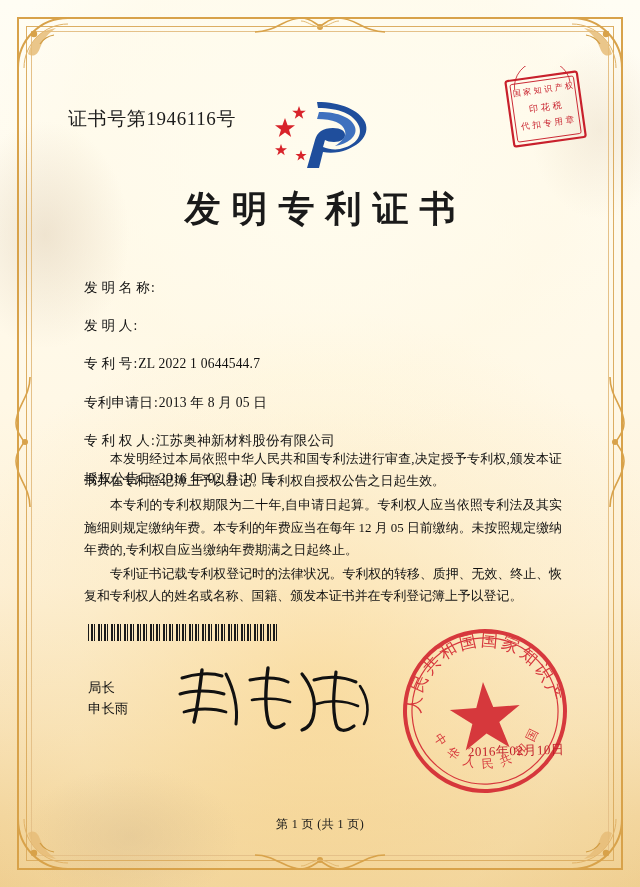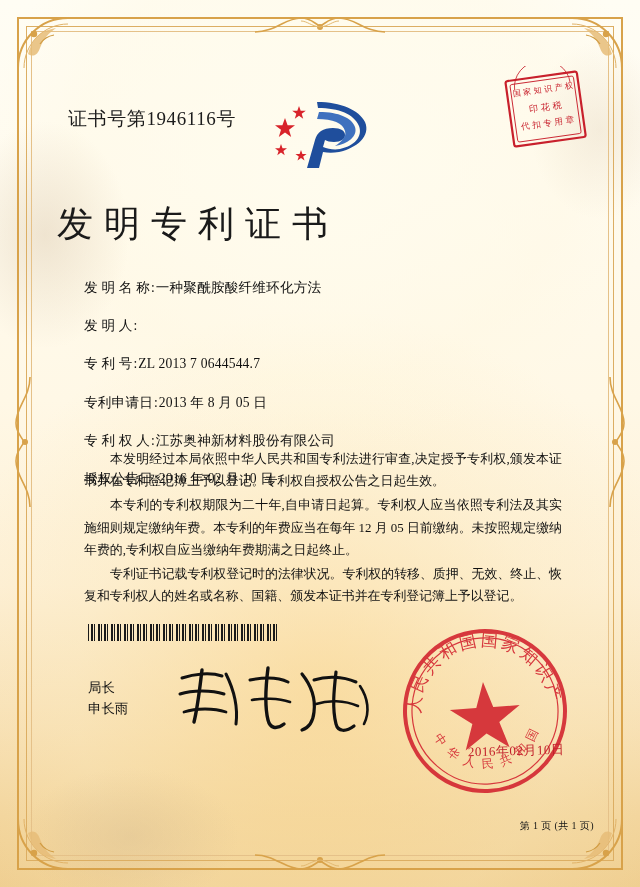--- a/index.html
+++ b/index.html
@@ -101,23 +101,24 @@
     position: absolute;
     right: -4px;
     top: 22px;
     width: 104px;
     height: 92px;
   }
 
   .title {
     position: absolute;
     left: 0; right: 0;
-    top: 156px;
+    top: 141px;
+    text-align: center;
     font-size: 36px;
-    font-weight: normal;
+    font-weight: bold;
     letter-spacing: 11px;
     color: #1a1a1a;
     text-indent: 11px;
     font-family: "DejaVu Serif", "Liberation Serif", serif;
   }
 
   .fields {
     position: absolute;
     left: 38px;
     right: 10px;
@@ -207,22 +208,22 @@
     color: #c2202a;
     letter-spacing: 0.5px;
     transform: rotate(-1.5deg);
     font-family: "Liberation Serif", serif;
   }
 
   .page-num {
     position: absolute;
     left: 0; right: 0;
     bottom: 10px;
-    text-align: right;
-    font-size: 10px;
+    text-align: center;
+    font-size: 12px;
     color: #161616;
     letter-spacing: 0.4px;
   }
 </style>
 </head>
 <body>
 
 <div id="cert">
 
   <div class="paper-tint tint-a"></div>
@@ -328,30 +329,29 @@
         </g>
       </svg>
     </div>
 
     <div class="title">发明专利证书</div>
 
     <div class="fields">
       <div class="field-row">
         <span class="field-label">发 明 名 称</span>
         <span class="field-sep">:</span>
-        <span class="field-value">一种聚酰胺酸纤维环化方法</span>
       </div>
       <div class="field-row">
         <span class="field-label">发 明 人</span>
         <span class="field-sep">:</span>
       </div>
       <div class="field-row">
         <span class="field-label">专 利 号</span>
         <span class="field-sep">:</span>
-        <span class="field-value">ZL 2013 7 0644544.7</span>
+        <span class="field-value">ZL 2022 1 0644544.7</span>
       </div>
       <div class="field-row">
         <span class="field-label">专利申请日</span>
         <span class="field-sep">:</span>
         <span class="field-value">2013 年 8 月 05 日</span>
       </div>
       <div class="field-row">
         <span class="field-label">专 利 权 人</span>
         <span class="field-sep">:</span>
         <span class="field-value">江苏奥神新材料股份有限公司</span>

